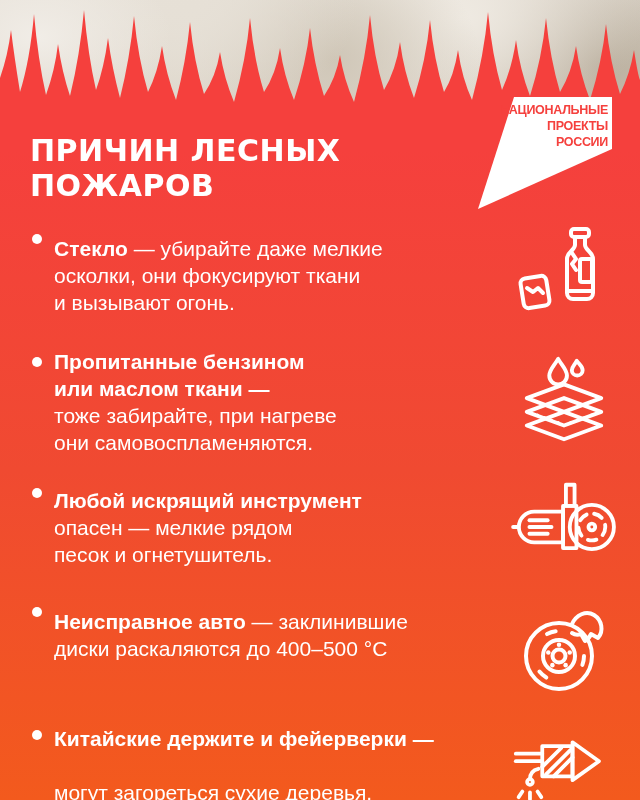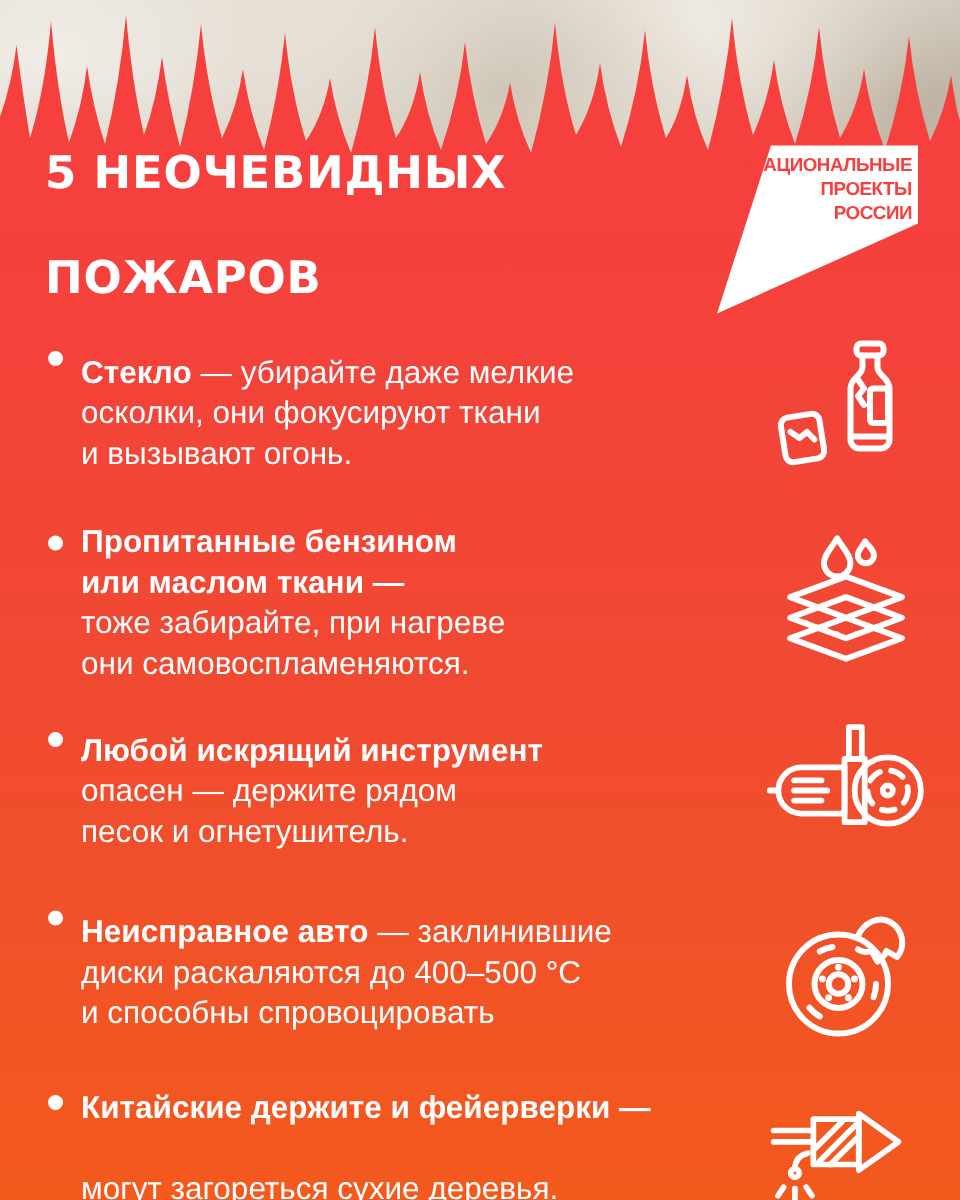--- a/index.html
+++ b/index.html
@@ -70,22 +70,22 @@
 
   <svg class="logo" width="150" height="118" viewBox="0 0 150 118">
     <polygon points="42,2 140,2 140,54 6,114" fill="#ffffff"></polygon>
     <text x="136" y="19" text-anchor="end" fill="#f5403d">НАЦИОНАЛЬНЫЕ</text>
     <text x="136" y="35" text-anchor="end" fill="#f5403d">ПРОЕКТЫ</text>
     <text x="136" y="51" text-anchor="end" fill="#f5403d">РОССИИ</text>
   </svg>
 
   <div class="content">
     <div class="title">
-      <span>5 НЕОЧЕВИДНЫХ</span><br>
       <br>
+      <span>ПРИЧИН ЛЕСНЫХ</span><br>
       <span>ПОЖАРОВ</span>
     </div>
 
     <div class="list">
 
       <div class="row">
         <span class="dot"></span>
         <div class="txt">
           <b>Стекло</b><span> — убирайте даже мелкие</span><br>
           <span>осколки, они фокусируют ткани</span><br>
@@ -130,21 +130,21 @@
             <path d="M44 6 C40 13 35 17 35 23 a9 9 0 0 0 18 0 C53 17 48 13 44 6 Z"></path>
             <path d="M63 8 C61 12 58 14 58 17.5 a5.5 5.5 0 0 0 11 0 C69 14 66 12 63 8 Z"></path>
           </svg>
         </div>
       </div>
 
       <div class="row">
         <span class="dot"></span>
         <div class="txt">
           <b>Любой искрящий инструмент</b><br>
-          <span>опасен — держите рядом</span><br>
+          <span>опасен — мелкие рядом</span><br>
           <span>песок и огнетушитель.</span>
         </div>
         <div class="ico">
           <svg width="106" height="96" viewBox="0 0 110 100" class="ic">
             <path d="M2 50 h5"></path>
             <path d="M24 34 h30 v32 H24 a16 16 0 0 1 0 -32 Z"></path>
             <path d="M19 43 h19"></path>
               <path d="M19 50 h23"></path>
               <path d="M19 57 h19"></path>
             <rect x="54" y="28" width="14" height="44"></rect>
@@ -154,21 +154,21 @@
             <circle cx="84" cy="50" r="3.5"></circle>
           </svg>
         </div>
       </div>
 
       <div class="row">
         <span class="dot"></span>
         <div class="txt">
           <b>Неисправное авто</b><span> — заклинившие</span><br>
           <span>диски раскаляются до 400–500 °C</span><br>
-          <span>и способны спровоцировать</span><br>
+          <br>
         </div>
         <div class="ico">
           <svg width="100" height="100" viewBox="0 0 100 100" class="ic">
             <circle cx="45" cy="58" r="33"></circle>
             <circle cx="45" cy="58" r="25" stroke-dasharray="9 43.3"></circle>
             <circle cx="45" cy="58" r="16"></circle>
             <circle cx="45" cy="58" r="6.5"></circle>
             <g stroke-width="4.5">
               <path d="M45 46.7 l0 .1"></path>
                 <path d="M55.7 54.5 l0 .1"></path>

